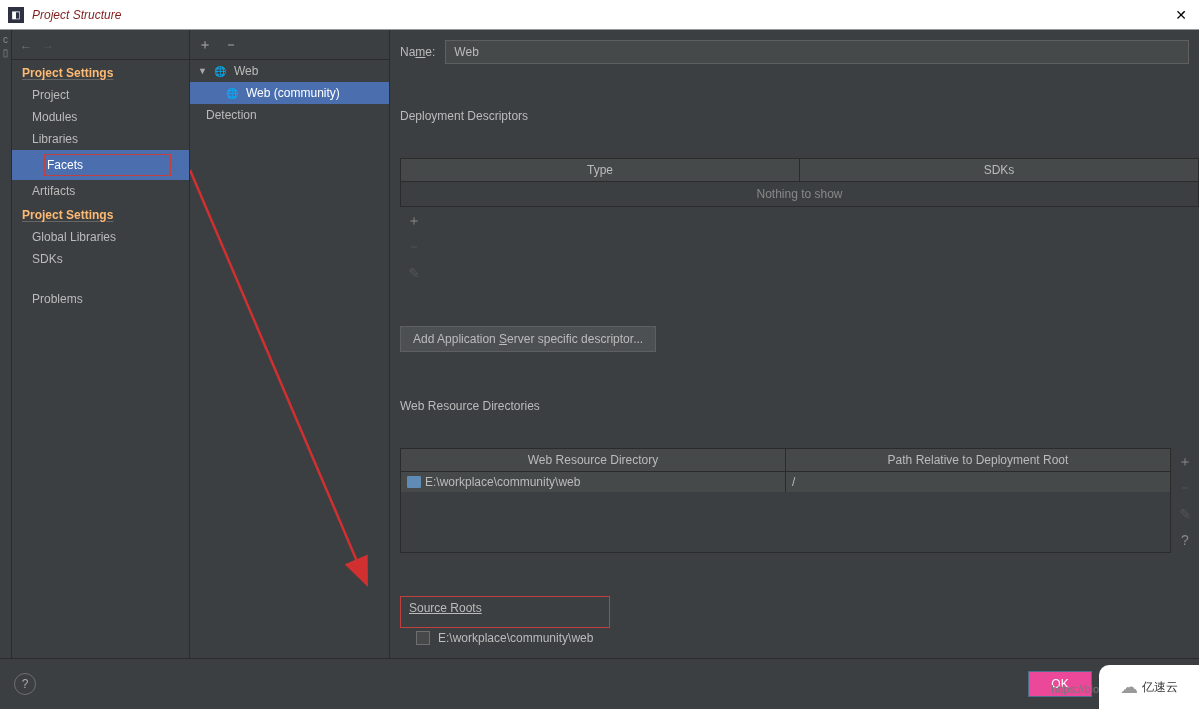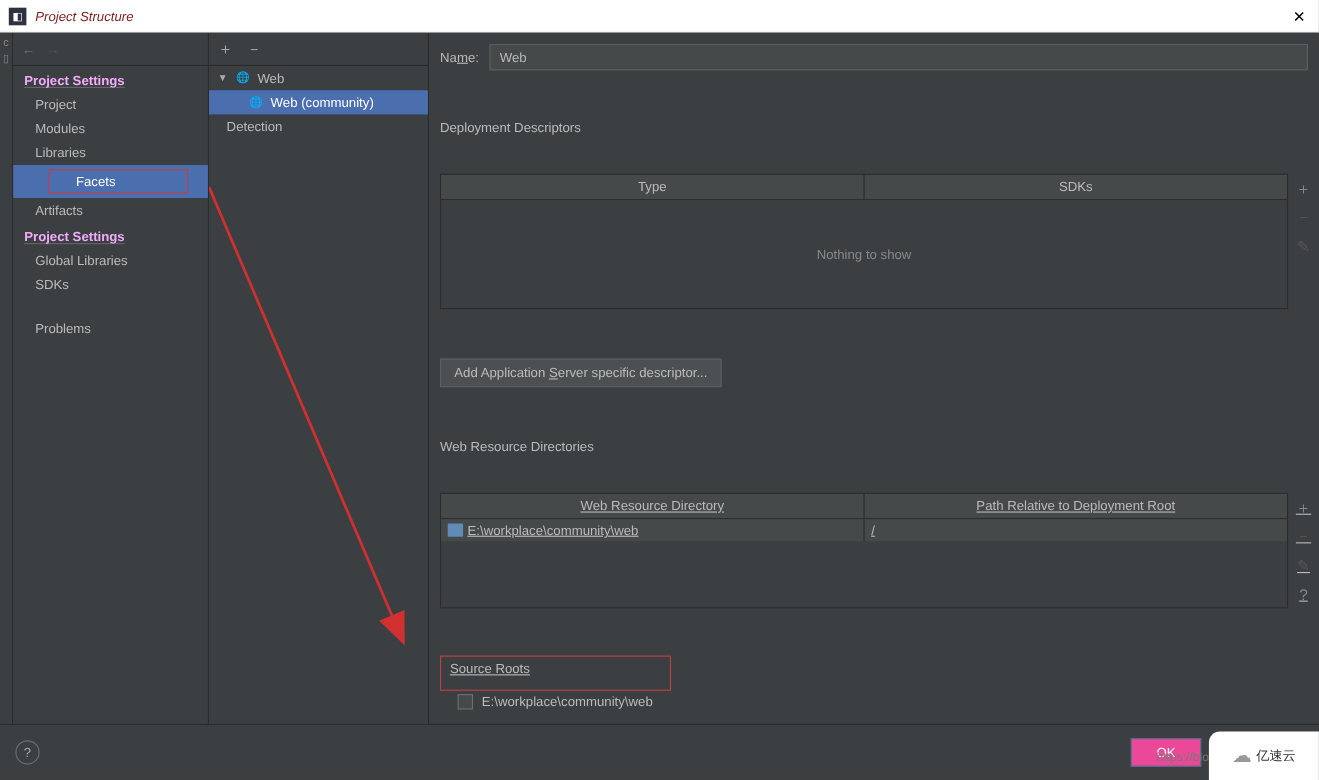--- a/index.html
+++ b/index.html
@@ -6,24 +6,24 @@
 body { background: #3c3f41; color: #bbbbbb; font-size: 12px; overflow: hidden; width: 1199px; height: 709px; position: relative; }
 .titlebar { background: #ffffff; color: #000; height: 30px; display: flex; align-items: center; padding: 0 8px; border-bottom: 1px solid #999; }
 .titlebar .app-icon { width: 16px; height: 16px; background: #2d3142; margin-right: 8px; display:inline-flex;align-items:center;justify-content:center;font-size:10px;color:#fff;}
 .titlebar .title { flex: 1; font-size: 12px; color: #7f1d1d; font-style: italic; }
 .titlebar .close { width: 20px; text-align: center; color: #000; cursor: pointer; font-size: 14px; }
 .main { display: flex; height: 628px; background: #3c3f41; }
 .sidebar-left { width: 12px; background: #3c3f41; border-right: 1px solid #2b2b2b; display:flex;flex-direction:column;align-items:center;padding-top:4px;color:#888;font-size:10px;}
 .nav-col { width: 178px; background: #3c3f41; border-right: 1px solid #2b2b2b; }
 .nav-top { height: 30px; display: flex; align-items: center; gap: 10px; padding: 0 8px; border-bottom: 1px solid #2b2b2b; }
 .nav-top span { color: #777; cursor: pointer; }
-.nav-header { padding: 6px 10px 4px; font-weight: bold; color: #f0abfc; text-decoration: underline; text-decoration-color: #666; text-underline-offset: 2px;}
+.nav-header { padding: 6px 10px 4px; font-weight: bold; color: #fdba74; text-decoration: underline; text-decoration-color: #666; text-underline-offset: 2px;}
 .nav-item { padding: 4px 10px 4px 20px; cursor: pointer; color: #bbbbbb; }
 .nav-item.selected { background: #4b6eaf; color: #fff; }
-.facet-highlight { border: 1px solid #c04040; margin: 0 8px 0 12px; padding: 3px 24px; }
+.facet-highlight { border: 1px solid #c04040; margin: 0 8px 0 12px; padding: 3px 2px; }
 .tree-col { width: 200px; background: #3c3f41; border-right: 1px solid #2b2b2b; }
 .tree-top { height: 30px; display: flex; align-items: center; padding: 0 8px; gap: 12px; border-bottom: 1px solid #2b2b2b; color: #aaa; }
 .tree-top span { cursor: pointer; font-size: 14px; }
 .tree-row { padding: 4px 8px; display: flex; align-items: center; gap: 6px; cursor: pointer; }
 .tree-row .arrow { color: #aaa; width: 10px; font-size: 9px; }
 .tree-row .icon { width: 14px; height: 14px; display:inline-flex;align-items:center;justify-content:center;font-size:10px;}
 .tree-child { padding-left: 36px; }
 .tree-child.selected { background: #4b6eaf; color: #fff; }
 .tree-child .icon { color: #6aa8e8; }
 .tree-row.plain { padding-left: 16px; }
@@ -116,41 +116,41 @@
     </div>
   </div>
 
   <div class="content">
     <div class="name-row">
       <label>Na<span class="m-underline">m</span>e:</label>
       <input class="name-input" value="Web" style="">
     </div>
 
     <div class="section-title">Deployment Descriptors</div>
-    <div class="table-wrap" style="height:200px;">
+    <div class="table-wrap" style="height:200px;flex-direction:column;">
       <div class="table-area">
         <div class="table-header">
           <div class="th">Type</div>
           <div class="th">SDKs</div>
         </div>
         <div class="table-body">Nothing to show</div>
       </div>
       <div class="side-btns">
         <span class="sb">＋</span>
         <span class="sb" style="color:#555;">－</span>
         <span class="sb" style="color:#555;">✎</span>
       </div>
     </div>
 
     <div style="margin:6px 0 14px 0;">
       <span class="btn">Add Application <span class="s-underline">S</span>erver specific descriptor...</span>
     </div>
 
     <div class="section-title">Web Resource Directories</div>
-    <div class="table-wrap" style="height:170px;text-decoration:underline;">
+    <div class="table-wrap" style="height:170px;">
       <div class="table-area">
         <div class="table-header">
           <div class="th">Web Resource Directory</div>
           <div class="th">Path Relative to Deployment Root</div>
         </div>
         <div class="table-body rows">
           <div class="table-row">
             <div class="td">
                 <span class="folder-ico"></span>
                 <span>E:\workplace\community\web</span>

